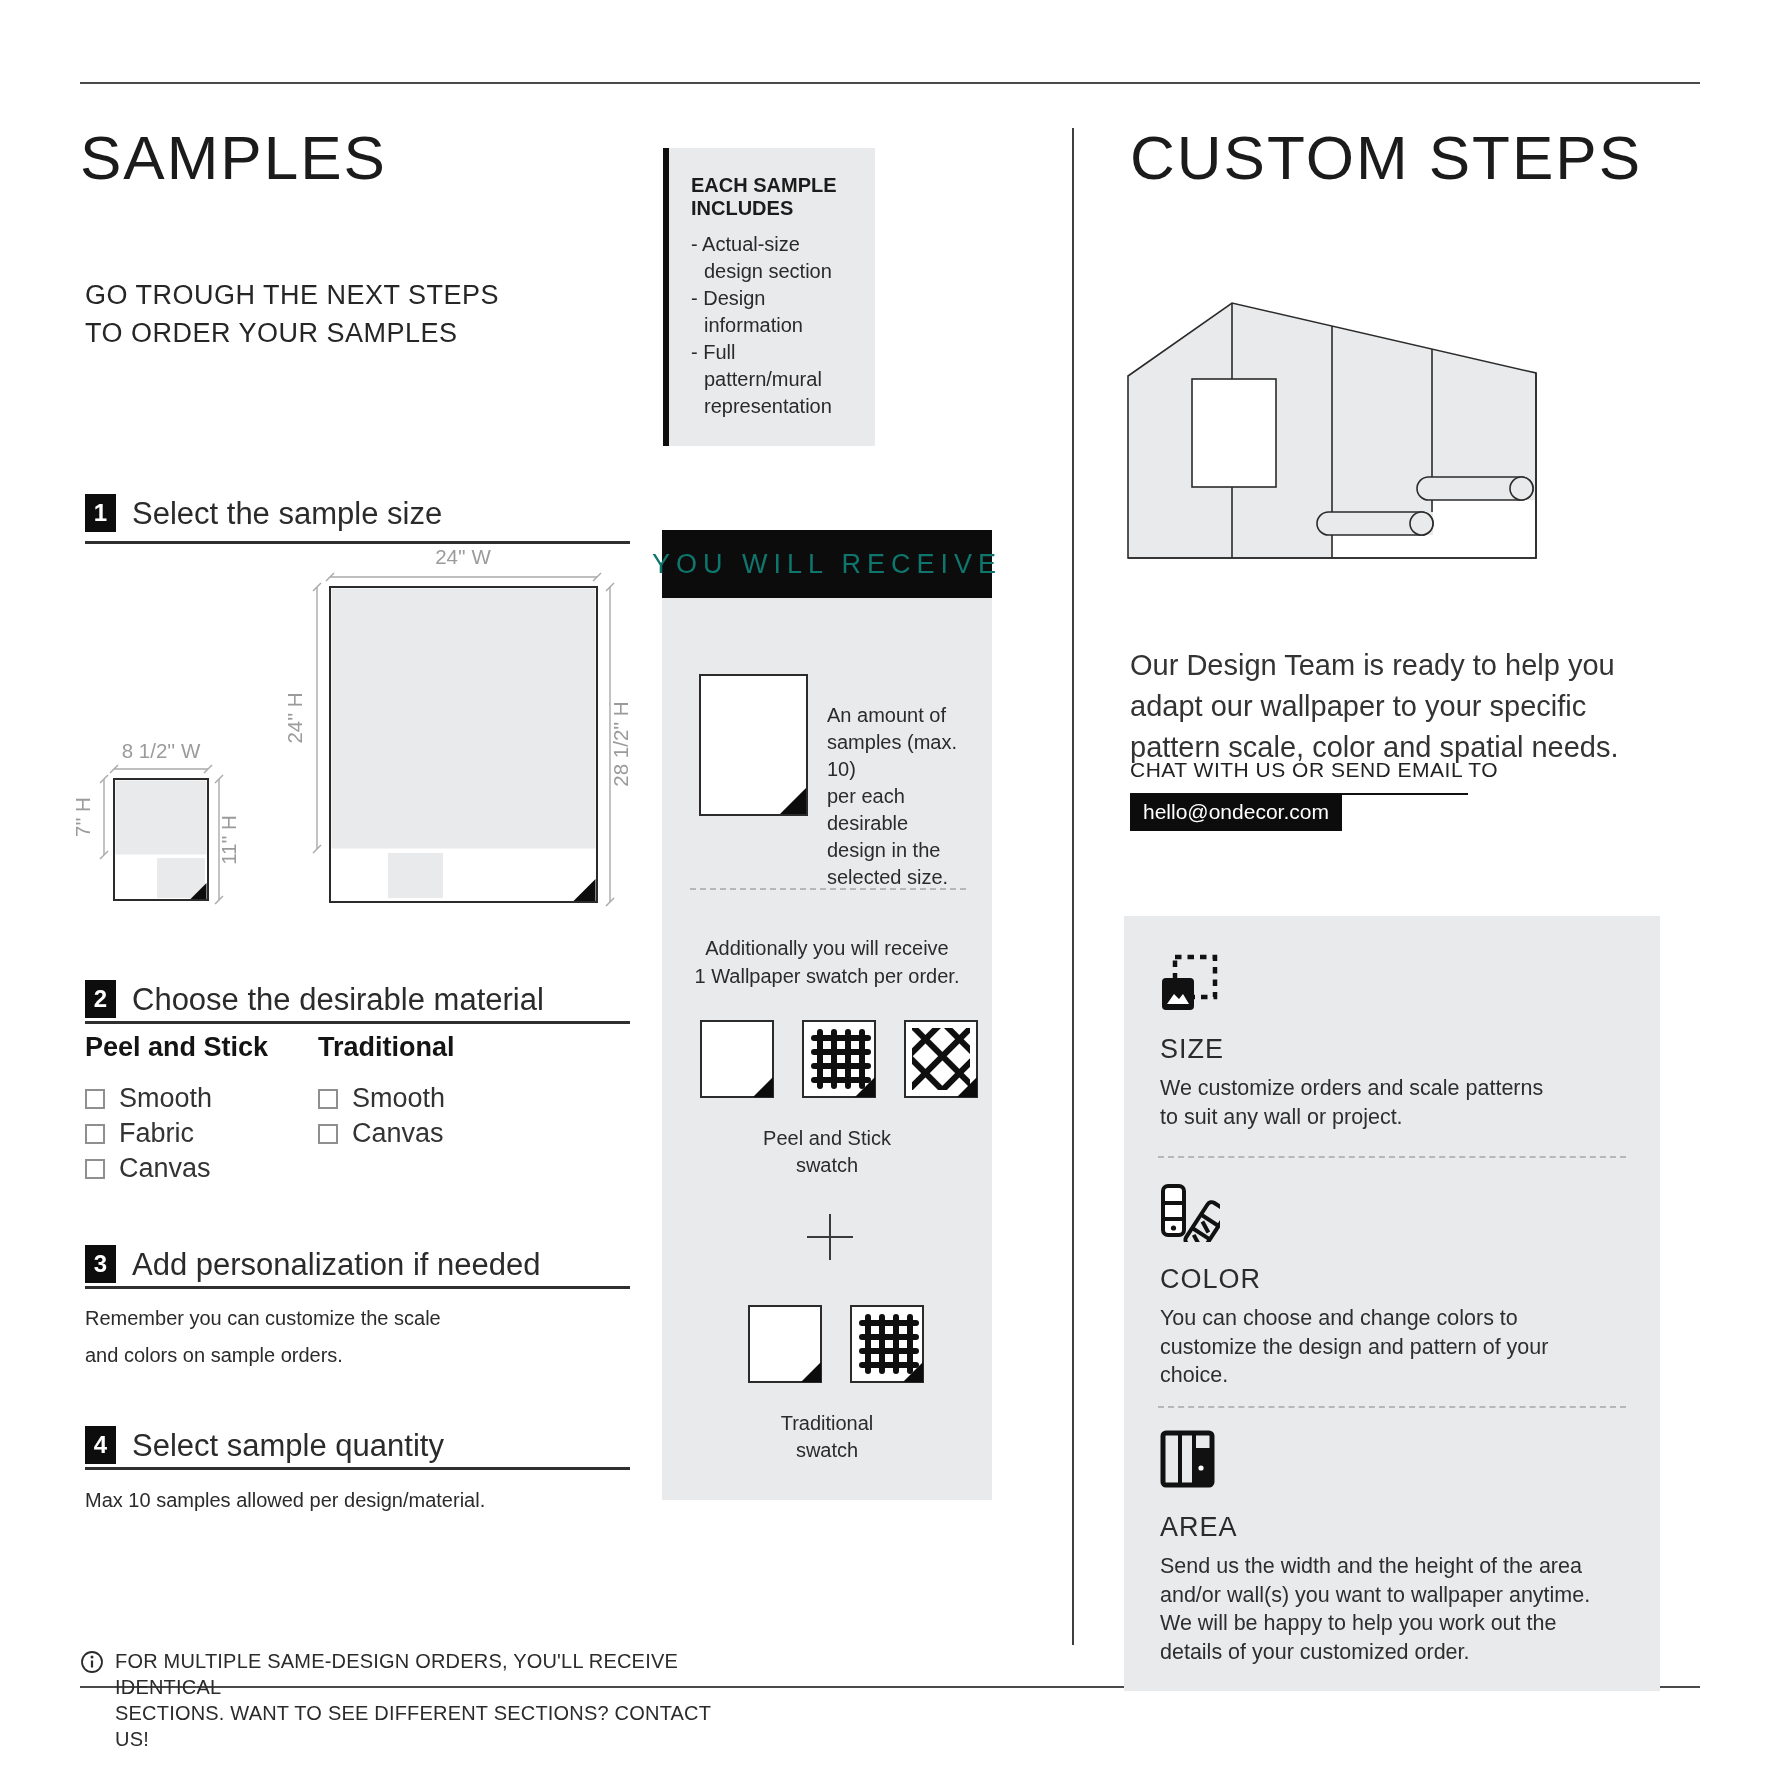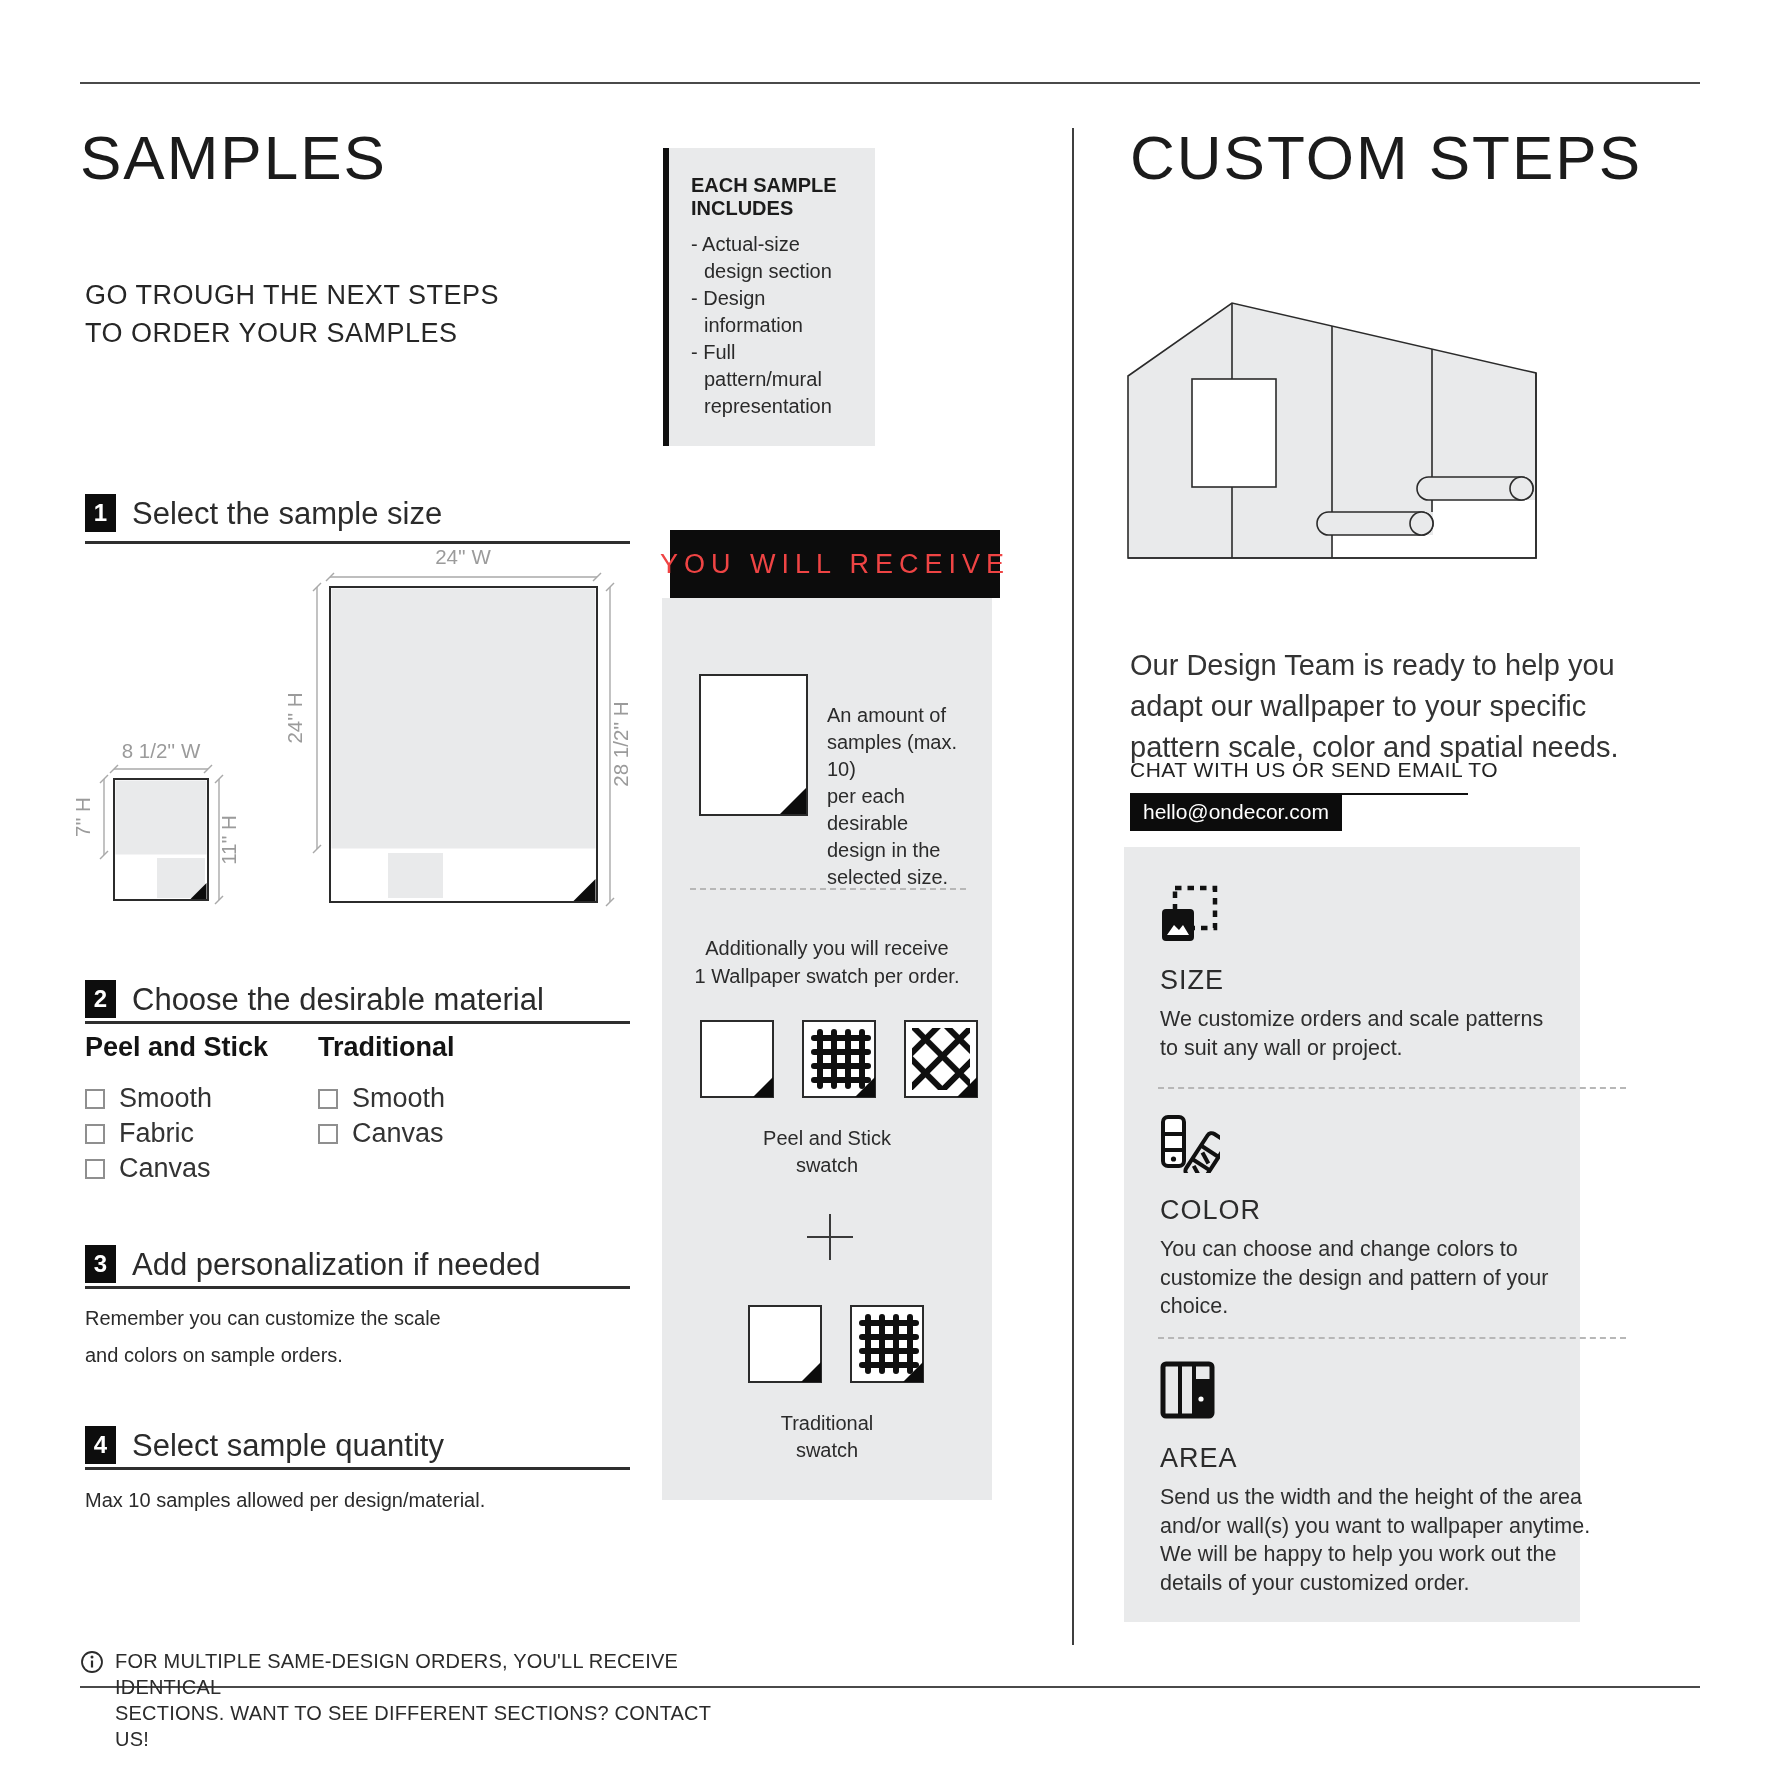--- a/index.html
+++ b/index.html
@@ -24,22 +24,22 @@
   .step-rule{position:absolute;height:2.5px;background:#2f2f2f;}
 
   .mat-title{font-size:27px;font-weight:700;color:#141414;margin-bottom:18px;}
   .opt{display:flex;align-items:center;gap:14px;font-size:27px;height:35px;color:#333;}
   .cbx{width:16px;height:16px;border:2px solid #8f8f8f;background:#fff;flex:0 0 auto;}
 
   .body-text{font-size:20px;line-height:37px;white-space:pre-line;color:#2b2b2b;}
   .footnote{display:flex;gap:11px;font-size:20px;line-height:26px;letter-spacing:.2px;
             white-space:pre-line;color:#2b2b2b;}
 
-  .receive-bar{background:#0c0c0c;color:#ef4444;display:flex;align-items:center;justify-content:center;
-               font-size:27px;letter-spacing:6px;white-space:nowrap;margin-left:8px;}
+  .receive-bar{background:#0c0c0c;color:#0f766e;display:flex;align-items:center;justify-content:center;
+               font-size:27px;letter-spacing:6px;white-space:nowrap;}
   .receive-panel{background:#e9eaeb;}
   .page-icon{position:absolute;background:#fff;border:2px solid #2b2b2b;box-sizing:border-box;}
   .fold{position:absolute;right:0;bottom:0;width:0;height:0;
         border-left:26px solid transparent;border-bottom:26px solid #0c0c0c;}
   .samples-text{font-size:20px;line-height:27px;white-space:pre-line;color:#2b2b2b;}
   .dash{position:absolute;border-top:2px dashed #b7b7b7;}
   .additional{font-size:20px;line-height:28px;text-align:center;white-space:pre-line;color:#2b2b2b;}
   .swatch-row{position:absolute;display:flex;gap:28px;}
   .swatch-label{font-size:20px;line-height:27px;text-align:center;white-space:pre-line;color:#2b2b2b;}
   .plus-icon{position:absolute;width:46px;height:46px;}
@@ -285,21 +285,21 @@
 
   <div class="abs intro" style="left:1130px;top:645px;width:520px;">Our Design Team is ready to help you
 adapt our wallpaper to your specific
 pattern scale, color and spatial needs.</div>
 
   <div class="abs chat-label" style="left:1130px;top:758px;">CHAT WITH US OR SEND EMAIL TO</div>
   <div class="abs" style="left:1130px;top:794px;">
     <span class="email-tag">hello@ondecor.com</span>
   </div>
 
-  <div class="abs custom-panel" style="left:1124px;top:847px;width:456px;height:775px;">
+  <div class="abs custom-panel" style="left:1124px;top:916px;width:536px;height:775px;">
 
     <svg class="abs" style="left:36px;top:38px;" width="58" height="58">
       <rect x="15" y="3" width="40" height="40" fill="none" stroke="#111" stroke-width="4.5" stroke-dasharray="6.5 6"></rect>
       <rect x="2" y="24" width="32" height="32" rx="4" fill="#111"></rect>
       <path d="M7 50 L14 40 L19 45 L23 40 L29 50 Z" fill="#fff"></path>
     </svg>
     <div class="feat-name" style="left:36px;top:118px;">SIZE</div>
     <div class="feat-text" style="left:36px;top:158px;width:470px;">We customize orders and scale patterns
 to suit any wall or project.</div>
     <div class="dash" style="left:34px;top:240px;width:468px;"></div>

